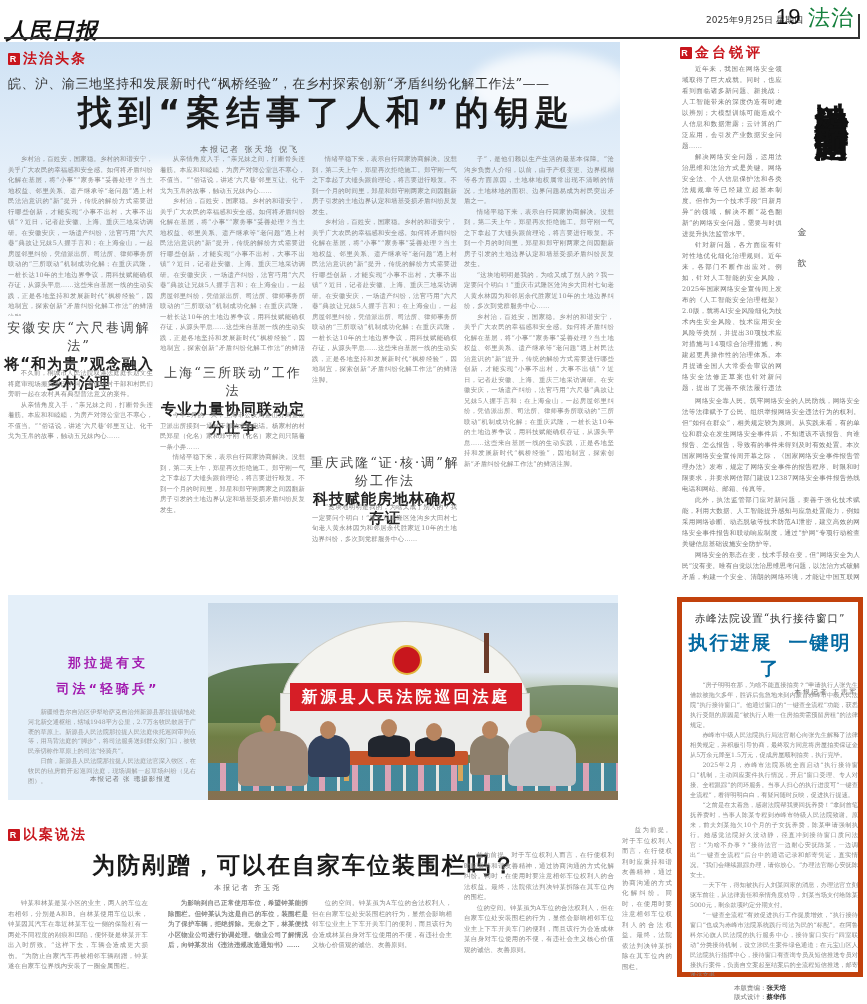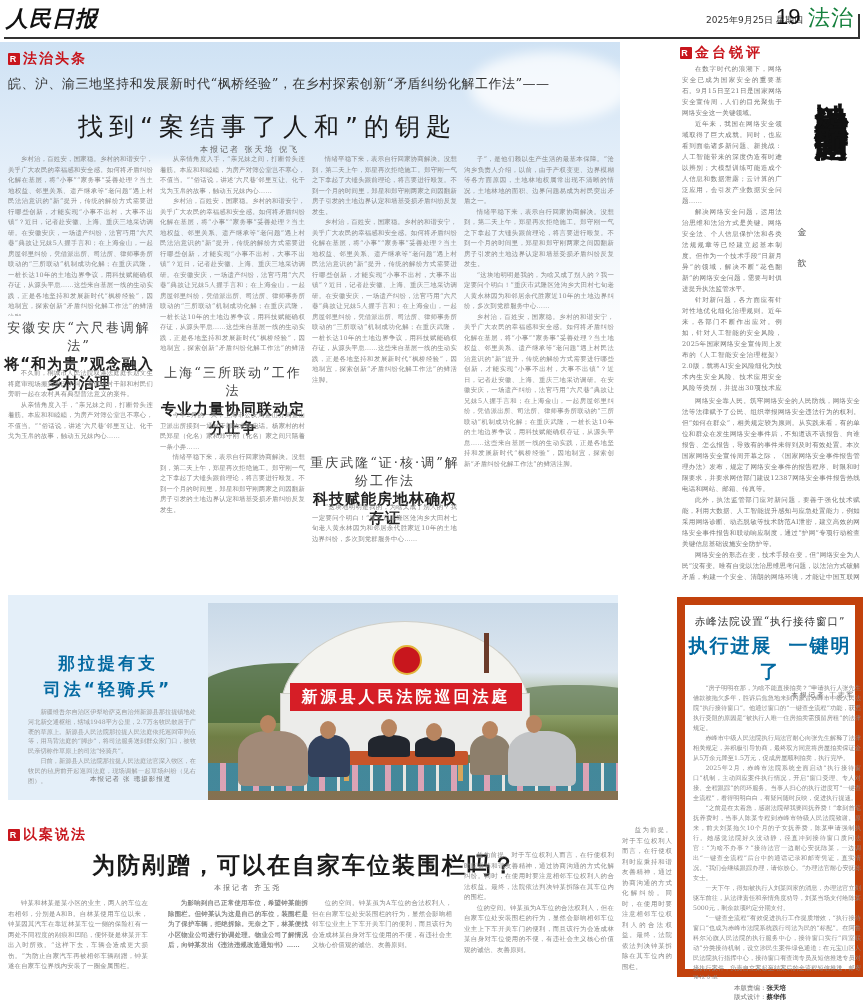--- a/index.html
+++ b/index.html
@@ -1,53 +1,53 @@
 <!DOCTYPE html>
 <html><head>
 <meta charset="utf-8">
 <style>
   * { box-sizing: border-box; margin: 0; padding: 0; }
   html, body { width: 867px; height: 1004px; background: #ffffff; overflow: hidden; }
   body { font-family: "DejaVu Serif", "Liberation Serif", serif; color: #222; position: relative; }
 
   
   .masthead { position: absolute; left: 0; top: 0; width: 867px; height: 40px; }
-  .logo { position: absolute; left: 6px; top: 4px; font-size: 22px; font-style: italic; font-weight: bold; letter-spacing: 1px; color: #111; font-family: "DejaVu Serif", serif; }
+  .logo { position: absolute; left: 6px; top: 16px; font-size: 22px; font-style: italic; font-weight: bold; letter-spacing: 1px; color: #111; font-family: "DejaVu Serif", serif; }
   .date { position: absolute; left: 706px; top: 14px; font-size: 9px; color: #333; font-family: "DejaVu Sans", sans-serif; }
   .pageno { position: absolute; left: 776px; top: 4px; font-size: 22px; color: #111; font-family: "Liberation Sans", sans-serif; }
   .section { position: absolute; left: 808px; top: 3px; font-size: 22px; color: #15803d; font-family: "DejaVu Sans", sans-serif; letter-spacing: 1px; }
   .mast-rule { position: absolute; left: 4px; top: 37px; width: 856px; height: 2px; background: #333; }
   .mast-hook { position: absolute; left: 858px; top: 14px; width: 2px; height: 25px; background: #333; }
 
   
   .topstory { position: absolute; left: 0; top: 42px; width: 620px; height: 548px;
     background: linear-gradient(180deg, #cfe2f4 0%, #e3eef9 22%, #f4f8fc 40%, #ffffff 55%); }
   .cloud { position: absolute; border-radius: 50%; background: rgba(255,255,255,0.75); filter: blur(6px); }
   .kicker { position: absolute; left: 8px; top: 8px; font-size: 14px; font-weight: bold; color: #c8161d; font-family: "DejaVu Sans", sans-serif; letter-spacing: 2px; display: flex; align-items: center; gap: 3px; }
   .r-icon { display: inline-block; width: 12px; height: 12px; background: #c8161d; color: #fff; font-size: 9px; line-height: 12px; text-align: center; font-weight: bold; font-family: "Liberation Sans", sans-serif; border-radius: 1px; }
   .subhead { position: absolute; left: 8px; top: 33px; font-size: 13px; color: #333; letter-spacing: 0.5px; }
-  .headline { position: absolute; left: 78px; top: 68px; width: 520px; font-size: 25px; font-weight: normal; color: #1a1a1a; letter-spacing: 6px; font-family: "DejaVu Sans", sans-serif; }
+  .headline { position: absolute; left: 78px; top: 48px; width: 520px; font-size: 34px; font-weight: bold; color: #1a1a1a; letter-spacing: 6px; font-family: "DejaVu Sans", sans-serif; }
   .byline { position: absolute; left: 200px; top: 102px; font-size: 8px; color: #666; letter-spacing: 2px; }
 
   .col { position: absolute; font-size: 6.4px; line-height: 10.5px; color: #888; text-align: justify; overflow: hidden; letter-spacing: 0.2px; }
   .col p { text-indent: 2em; margin-bottom: 0; }
 
   .subtitle-box { position: absolute; text-align: center; }
   .st-1 { font-size: 13px; color: #444; letter-spacing: 2px; }
   .st-2 { font-size: 15px; font-weight: bold; color: #222; letter-spacing: 1px; font-family: "DejaVu Sans", sans-serif; margin-top: 0; }
 
   
   .commentary { position: absolute; left: 680px; top: 44px; width: 180px; }
   .commentary .kicker2 { font-size: 14px; font-weight: bold; color: #c8161d; letter-spacing: 3px; display: flex; align-items: center; gap: 3px; font-family: "DejaVu Sans", sans-serif; }
   .vert-title { position: absolute; left: 812px; top: 75px; width: 40px; writing-mode: vertical-rl; font-size: 34px; font-weight: bold; color: #111; letter-spacing: 2px; line-height: 40px; font-family: "DejaVu Serif", serif; }
   .vert-author { position: absolute; left: 795px; top: 220px; writing-mode: vertical-rl; font-size: 9px; color: #555; letter-spacing: 14px; }
 
   
   .feature { position: absolute; left: 8px; top: 595px; width: 610px; height: 205px; background: #e4eff9; }
-  .feature-title { position: absolute; left: 0; top: 55px; width: 200px; text-align: center; font-size: 17px; font-weight: bold; color: #0369a1; letter-spacing: 3px; line-height: 26px; font-family: "DejaVu Sans", sans-serif; }
+  .feature-title { position: absolute; left: 0; top: 55px; width: 200px; text-align: center; font-size: 13px; font-weight: bold; color: #a21caf; letter-spacing: 3px; line-height: 26px; font-family: "DejaVu Sans", sans-serif; }
   .feature-text { position: absolute; left: 20px; top: 112px; width: 168px; font-size: 6.2px; line-height: 9.8px; color: #999; text-align: justify; }
   .feature-text p { text-indent: 2em; }
   .feature-credit { position: absolute; left: 82px; top: 180px; font-size: 6.5px; color: #777; letter-spacing: 1px; }
   .photo { position: absolute; left: 200px; top: 8px; width: 410px; height: 197px; overflow: hidden;
     background: linear-gradient(180deg, #c9d9e8 0%, #dde7f0 35%, #8ea16a 56%, #6f7e45 68%, #867052 100%); }
   .mountain { position: absolute; left: -10px; top: 60px; width: 200px; height: 60px; background: #4c6a3c; border-radius: 50% 60% 0 0; opacity: 0.85; }
   .mountain2 { position: absolute; left: 300px; top: 82px; width: 140px; height: 30px; background: #6e8562; border-radius: 40% 50% 0 0; opacity: 0.8; }
   .yurt-roof { position: absolute; left: 72px; top: 18px; width: 250px; height: 90px; background: #f3f3ef; border-radius: 50% 50% 0 0 / 100% 100% 0 0; border: 1px solid #cfcfc8; }
   .yurt-wall { position: absolute; left: 72px; top: 90px; width: 250px; height: 62px; background: #ececea; border: 1px solid #cfcfc8; }
   .emblem { position: absolute; left: 184px; top: 42px; width: 30px; height: 30px; border-radius: 50%; background: #c8161d; border: 2px solid #e3b53c; }
@@ -60,21 +60,21 @@
   .person { position: absolute; border-radius: 40% 40% 10% 10%; }
   .head { position: absolute; width: 16px; height: 18px; border-radius: 50%; background: #b88560; }
 
   
   .case { position: absolute; left: 0; top: 820px; width: 620px; height: 184px; }
   .case-kicker { position: absolute; left: 8px; top: 6px; font-size: 14px; font-weight: bold; color: #c8161d; letter-spacing: 2px; display: flex; align-items: center; gap: 3px; font-family: "DejaVu Sans", sans-serif; }
   .case-headline { position: absolute; left: 92px; top: 30px; font-size: 23px; font-weight: bold; color: #1a1a1a; letter-spacing: 2px; font-family: "DejaVu Serif", serif; }
   .case-byline { position: absolute; left: 214px; top: 63px; font-size: 7px; color: #666; letter-spacing: 2px; }
 
   
-  .boxed { position: absolute; left: 677px; top: 597px; width: 186px; height: 380px; border: 8px solid #c2410c; background: #fff; }
+  .boxed { position: absolute; left: 677px; top: 597px; width: 186px; height: 380px; border: 5px solid #c2410c; background: #fff; }
   .boxed-sub { margin-top: 10px; text-align: center; font-size: 10.5px; color: #333; letter-spacing: 1px; }
   .boxed-title { text-align: center; font-size: 19px; font-weight: bold; color: #0369a1; letter-spacing: 2px; margin-top: 4px; font-family: "DejaVu Serif", serif; }
   .boxed-title .gap { display: inline-block; width: 16px; }
   .boxed-byline { text-align: right; font-size: 6.5px; color: #666; letter-spacing: 2px; margin-top: 6px; }
   .boxed-text { position: absolute; left: 8px; top: 78px; width: 168px; height: 296px; font-size: 6.2px; line-height: 10px; color: #8a8a8a; text-align: justify; overflow: hidden; }
   .boxed-text p { text-indent: 2em; }
 
   .editors { position: absolute; left: 734px; top: 984px; font-size: 6.5px; color: #777; line-height: 9px; text-align: left; }
   .editors b { color: #333; }
 </style>
@@ -147,21 +147,20 @@
   </div>
 </div>
 
 <div class="commentary">
   <div class="kicker2">
     <span class="r-icon">R</span>
     <span>金台锐评</span>
   </div>
 </div>
 <div class="col" style="left:682px;top:64px;width:100px;height:330px;color:#777;font-size:6.5px;line-height:11px;">
-  <p>在数字时代的浪潮下，网络安全已成为国家安全的重要基石。9月15日至21日是国家网络安全宣传周，人们的目光聚焦于网络安全这一关键领域。</p>
   <p>近年来，我国在网络安全领域取得了巨大成就。同时，也应看到面临诸多新问题、新挑战：人工智能带来的深度伪造有时难以辨别；大模型训练可能造成个人信息和数据泄露；云计算的广泛应用，会引发产业数据安全问题……</p>
   <p>解决网络安全问题，运用法治思维和法治方式是关键。网络安全法、个人信息保护法和各类法规规章等已经建立起基本制度。但作为一个技术手段“日新月异”的领域，解决不断“花色翻新”的网络安全问题，需要与时俱进提升执法监管水平。</p>
   <p>针对新问题，各方面应有针对性地优化细化治理规则。近年来，各部门不断作出应对。例如，针对人工智能的安全风险，2025年国家网络安全宣传周上发布的《人工智能安全治理框架》2.0版，就将AI安全风险细化为技术内生安全风险、技术应用安全风险等类别，并提出30项技术应对措施与14项综合治理措施，构建起更具操作性的治理体系。本月提请全国人大常委会审议的网络安全法修正草案也针对新问题，提出了完善不依法履行违法信息处置义务行为的法律责任、明确销售或提供不合格网络设备和产品等行为的法律责任等。针对类似问题，在立法中可以更多吸纳专业意见，消除规则“随擦”。</p>
 </div>
 <div class="vert-title">以法治思维应对网络安全新问题</div>
 <div class="vert-author">金 歆</div>
 <div class="col" style="left:682px;top:396px;width:178px;height:186px;color:#777;font-size:6.5px;line-height:11px;">
   <p>网络安全靠人民。筑牢网络安全的人民防线，网络安全法等法律赋予了公民、组织举报网络安全违法行为的权利。但“如何在群众”，相关规定较为原则。从实践来看，有的单位和群众在发生网络安全事件后，不知道该不该报告、向谁报告、怎么报告，导致有的事件未得到及时有效处置。本次国家网络安全宣传周开幕之际，《国家网络安全事件报告管理办法》发布，规定了网络安全事件的报告程序、时限和时限要求，并要求网信部门建设12387网络安全事件报告热线电话和网站、邮箱、传真等。</p>
   <p>此外，执法监管部门应对新问题，要善于强化技术赋能，利用大数据、人工智能提升感知与应急处置能力，例如采用网络诊断、动态脱敏等技术防范AI泄密，建立高效的网络安全事件报告和联动响应制度，通过“护网”专项行动检查关键信息基础设施安全防护等。</p>
   <p>网络安全的形态在变，技术手段在变，但“网络安全为人民”没有变。唯有自觉以法治思维思考问题，以法治方式破解矛盾，构建一个安全、清朗的网络环境，才能让中国互联网的“体量”更为经济社会的“增量”。</p>

